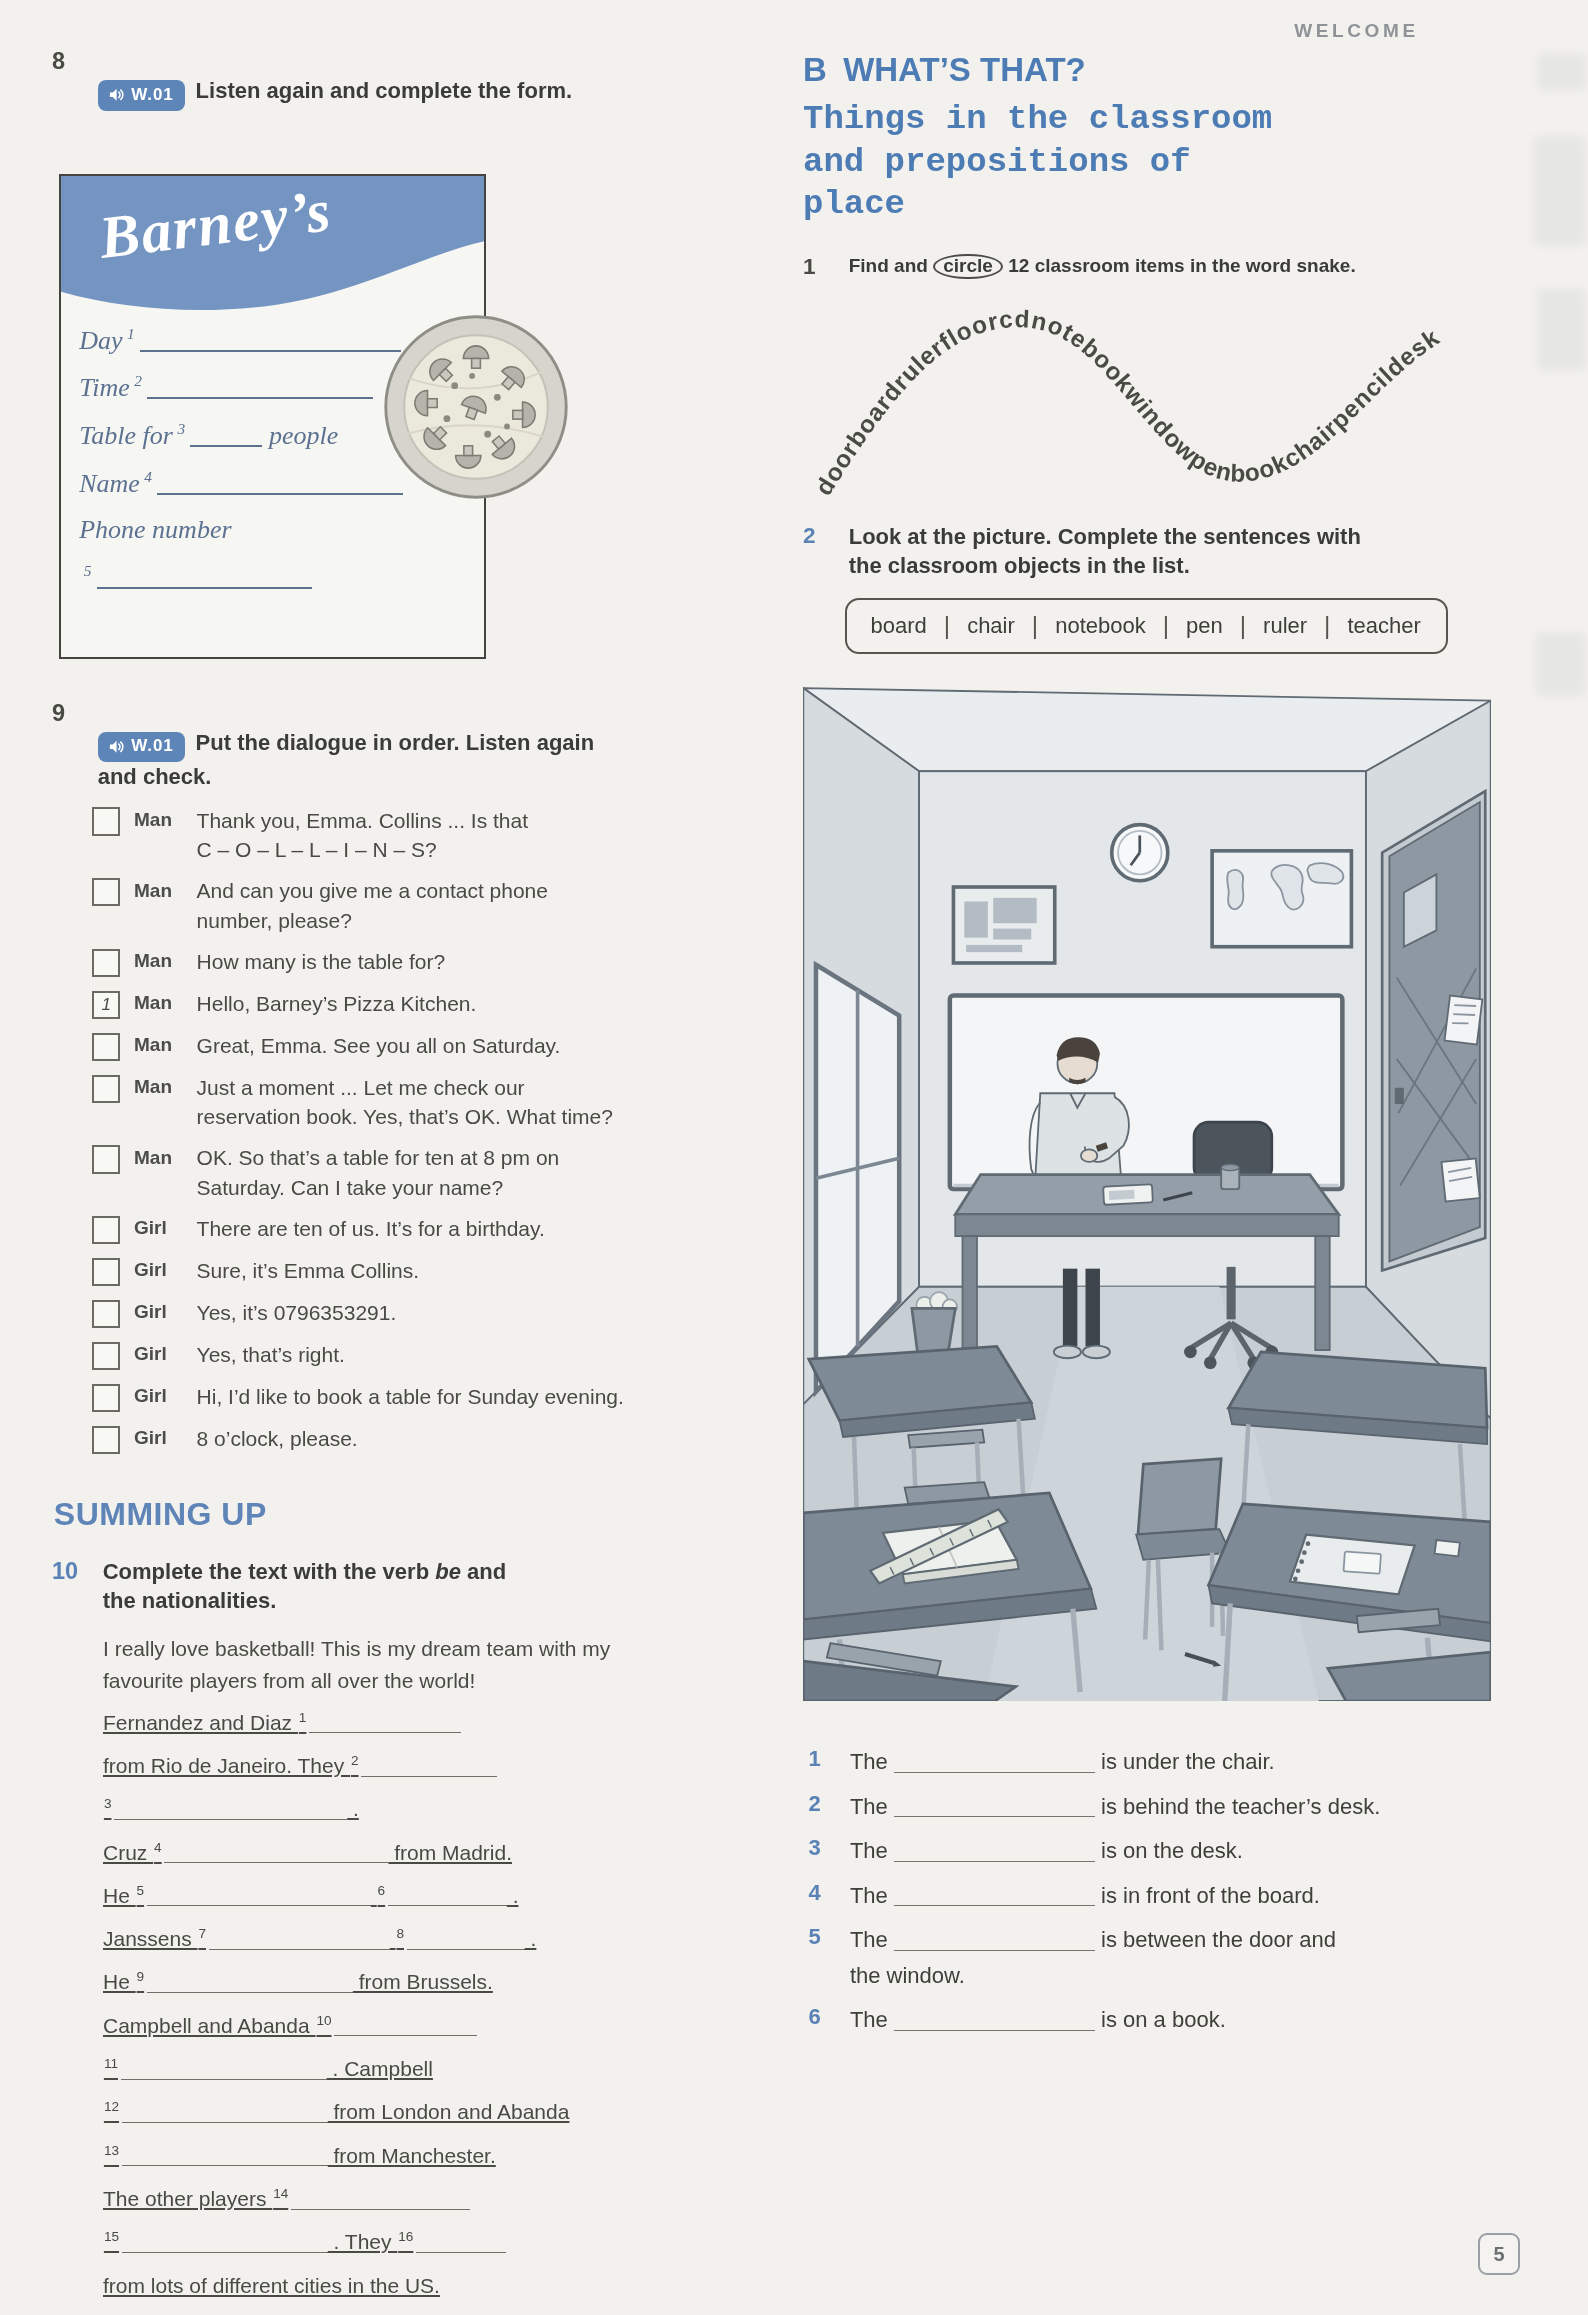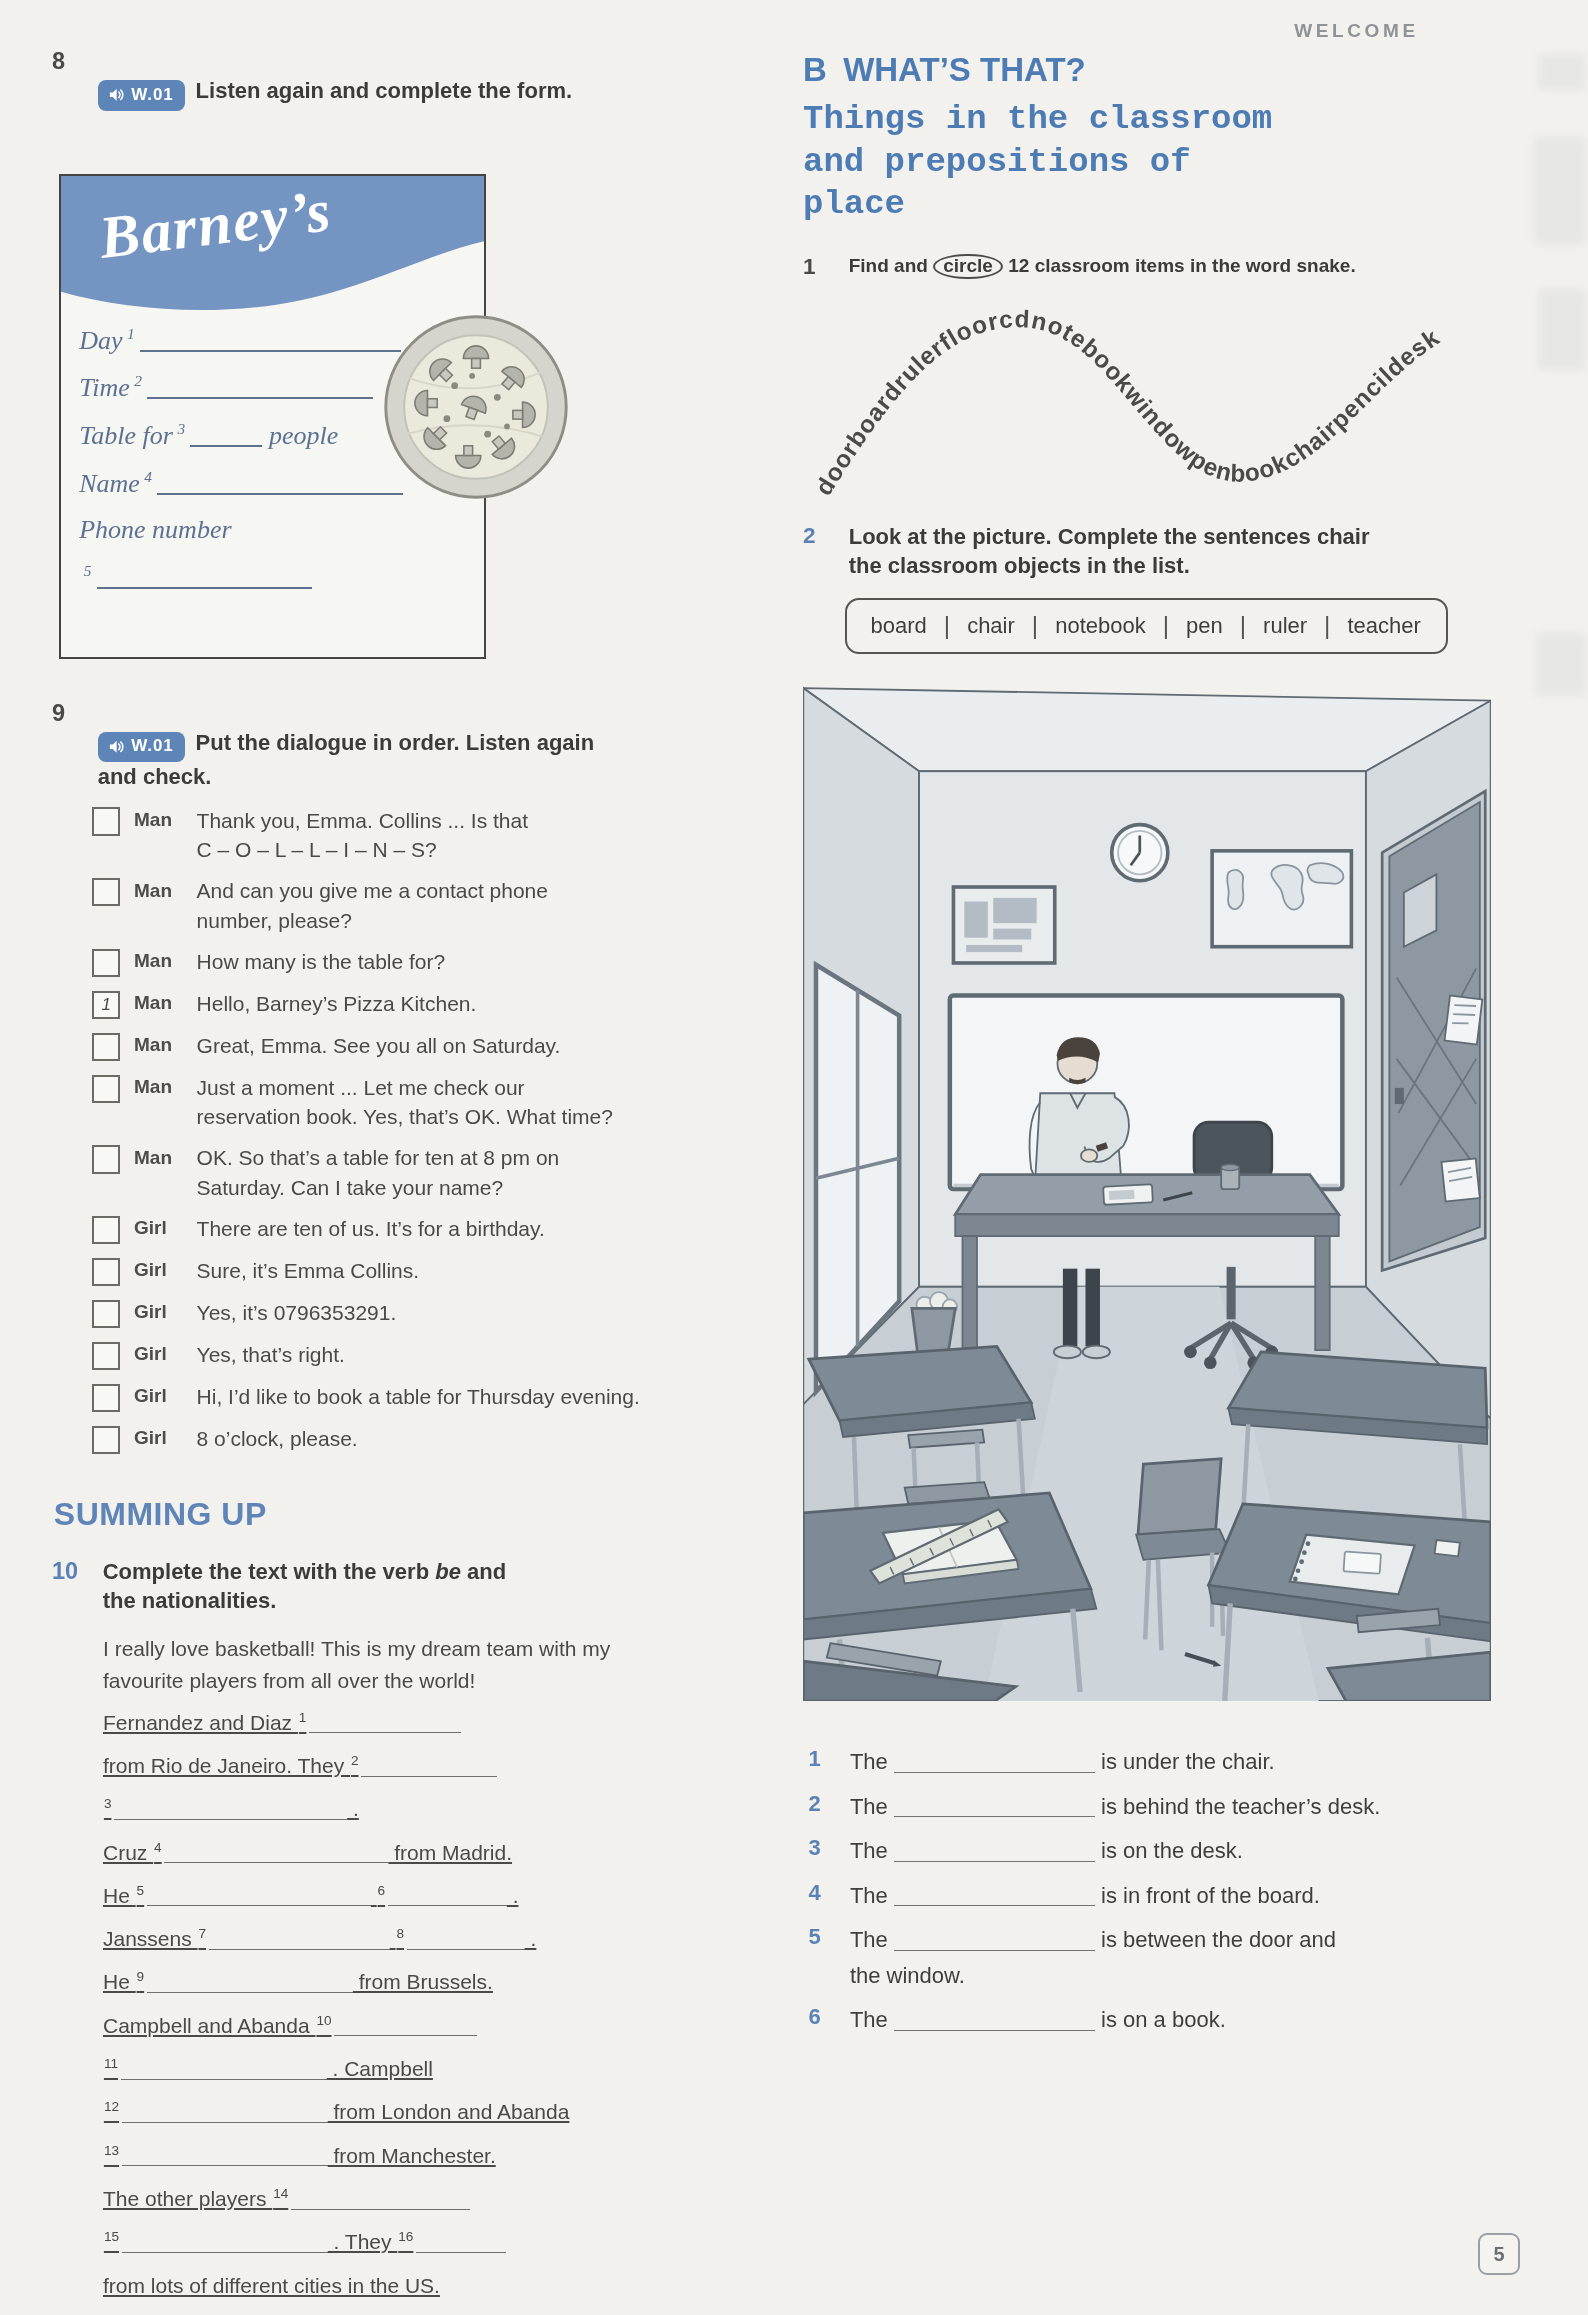--- a/index.html
+++ b/index.html
@@ -237,21 +237,21 @@
           <span class="dtext">Yes, it’s 0796353291.</span>
         </div>
         <div class="drow">
           <span class="cbox"></span>
           <span class="speaker">Girl</span>
           <span class="dtext">Yes, that’s right.</span>
         </div>
         <div class="drow">
           <span class="cbox"></span>
           <span class="speaker">Girl</span>
-          <span class="dtext">Hi, I’d like to book a table for Thursday evening.</span>
+          <span class="dtext">Hi, I’d like to book a table for Sunday evening.</span>
         </div>
         <div class="drow">
           <span class="cbox"></span>
           <span class="speaker">Girl</span>
           <span class="dtext">8 o’clock, please.</span>
         </div>
       </div>
 
     <div id="summing">SUMMING UP</div>
 
@@ -296,21 +296,21 @@
 
     <div id="snake-wrap">
       <svg width="674" height="217" viewBox="0 0 745 240">
         <path id="snakePath" d="M 22 226 C 90 118, 150 35, 235 38 C 300 40, 330 95, 390 160 C 430 204, 470 224, 530 195 C 600 160, 640 80, 732 36" fill="none" stroke="none"></path>
         <text><textPath href="#snakePath">doorboardrulerfloorcdnotebookwindowpenbookchairpencildesk</textPath></text>
       </svg>
     </div>
 
     <div class="exhead ex2">
       <div class="exnum">2</div>
-      <div class="instr">Look at the picture. Complete the sentences chair
+      <div class="instr">Look at the picture. Complete the sentences with
 the classroom objects in the list.</div>
     </div>
 
     <div id="word-box">
         <span id="word-list" style="display:flex;align-items:center;">
           <span class="word">board</span>
           <span class="wsep">|</span>
           <span class="word">chair</span>
           <span class="wsep">|</span>
           <span class="word">notebook</span>

